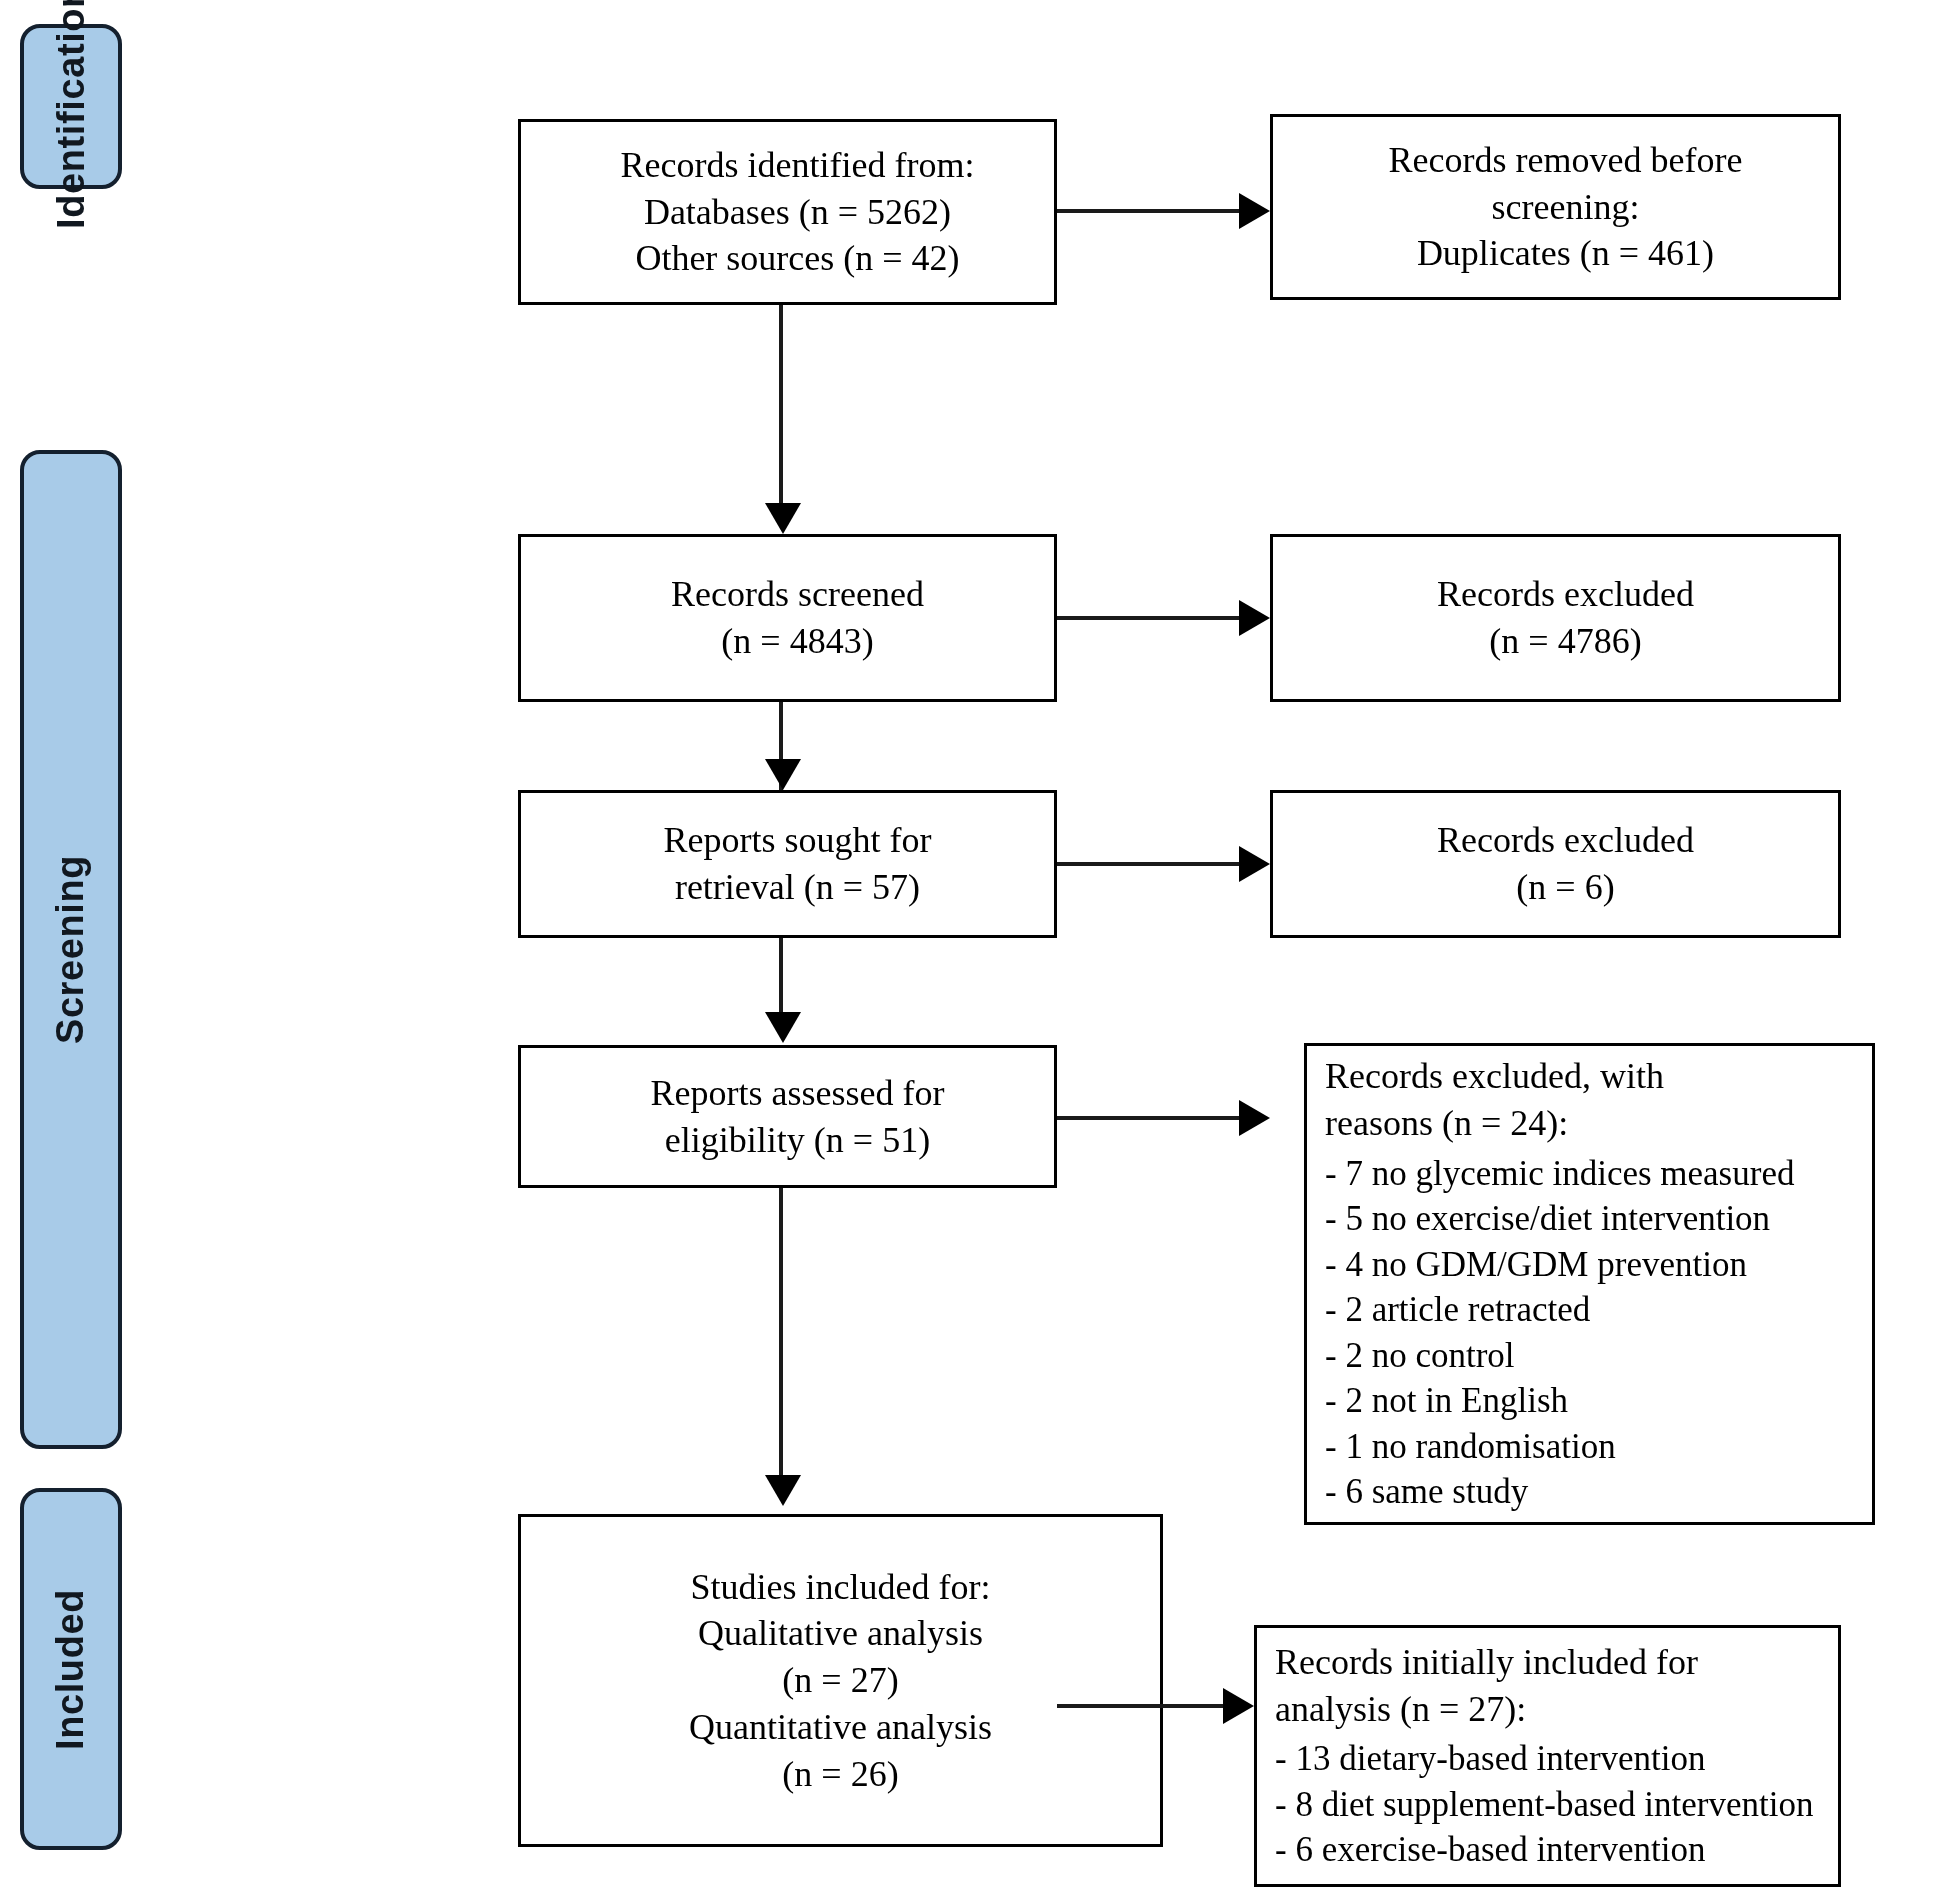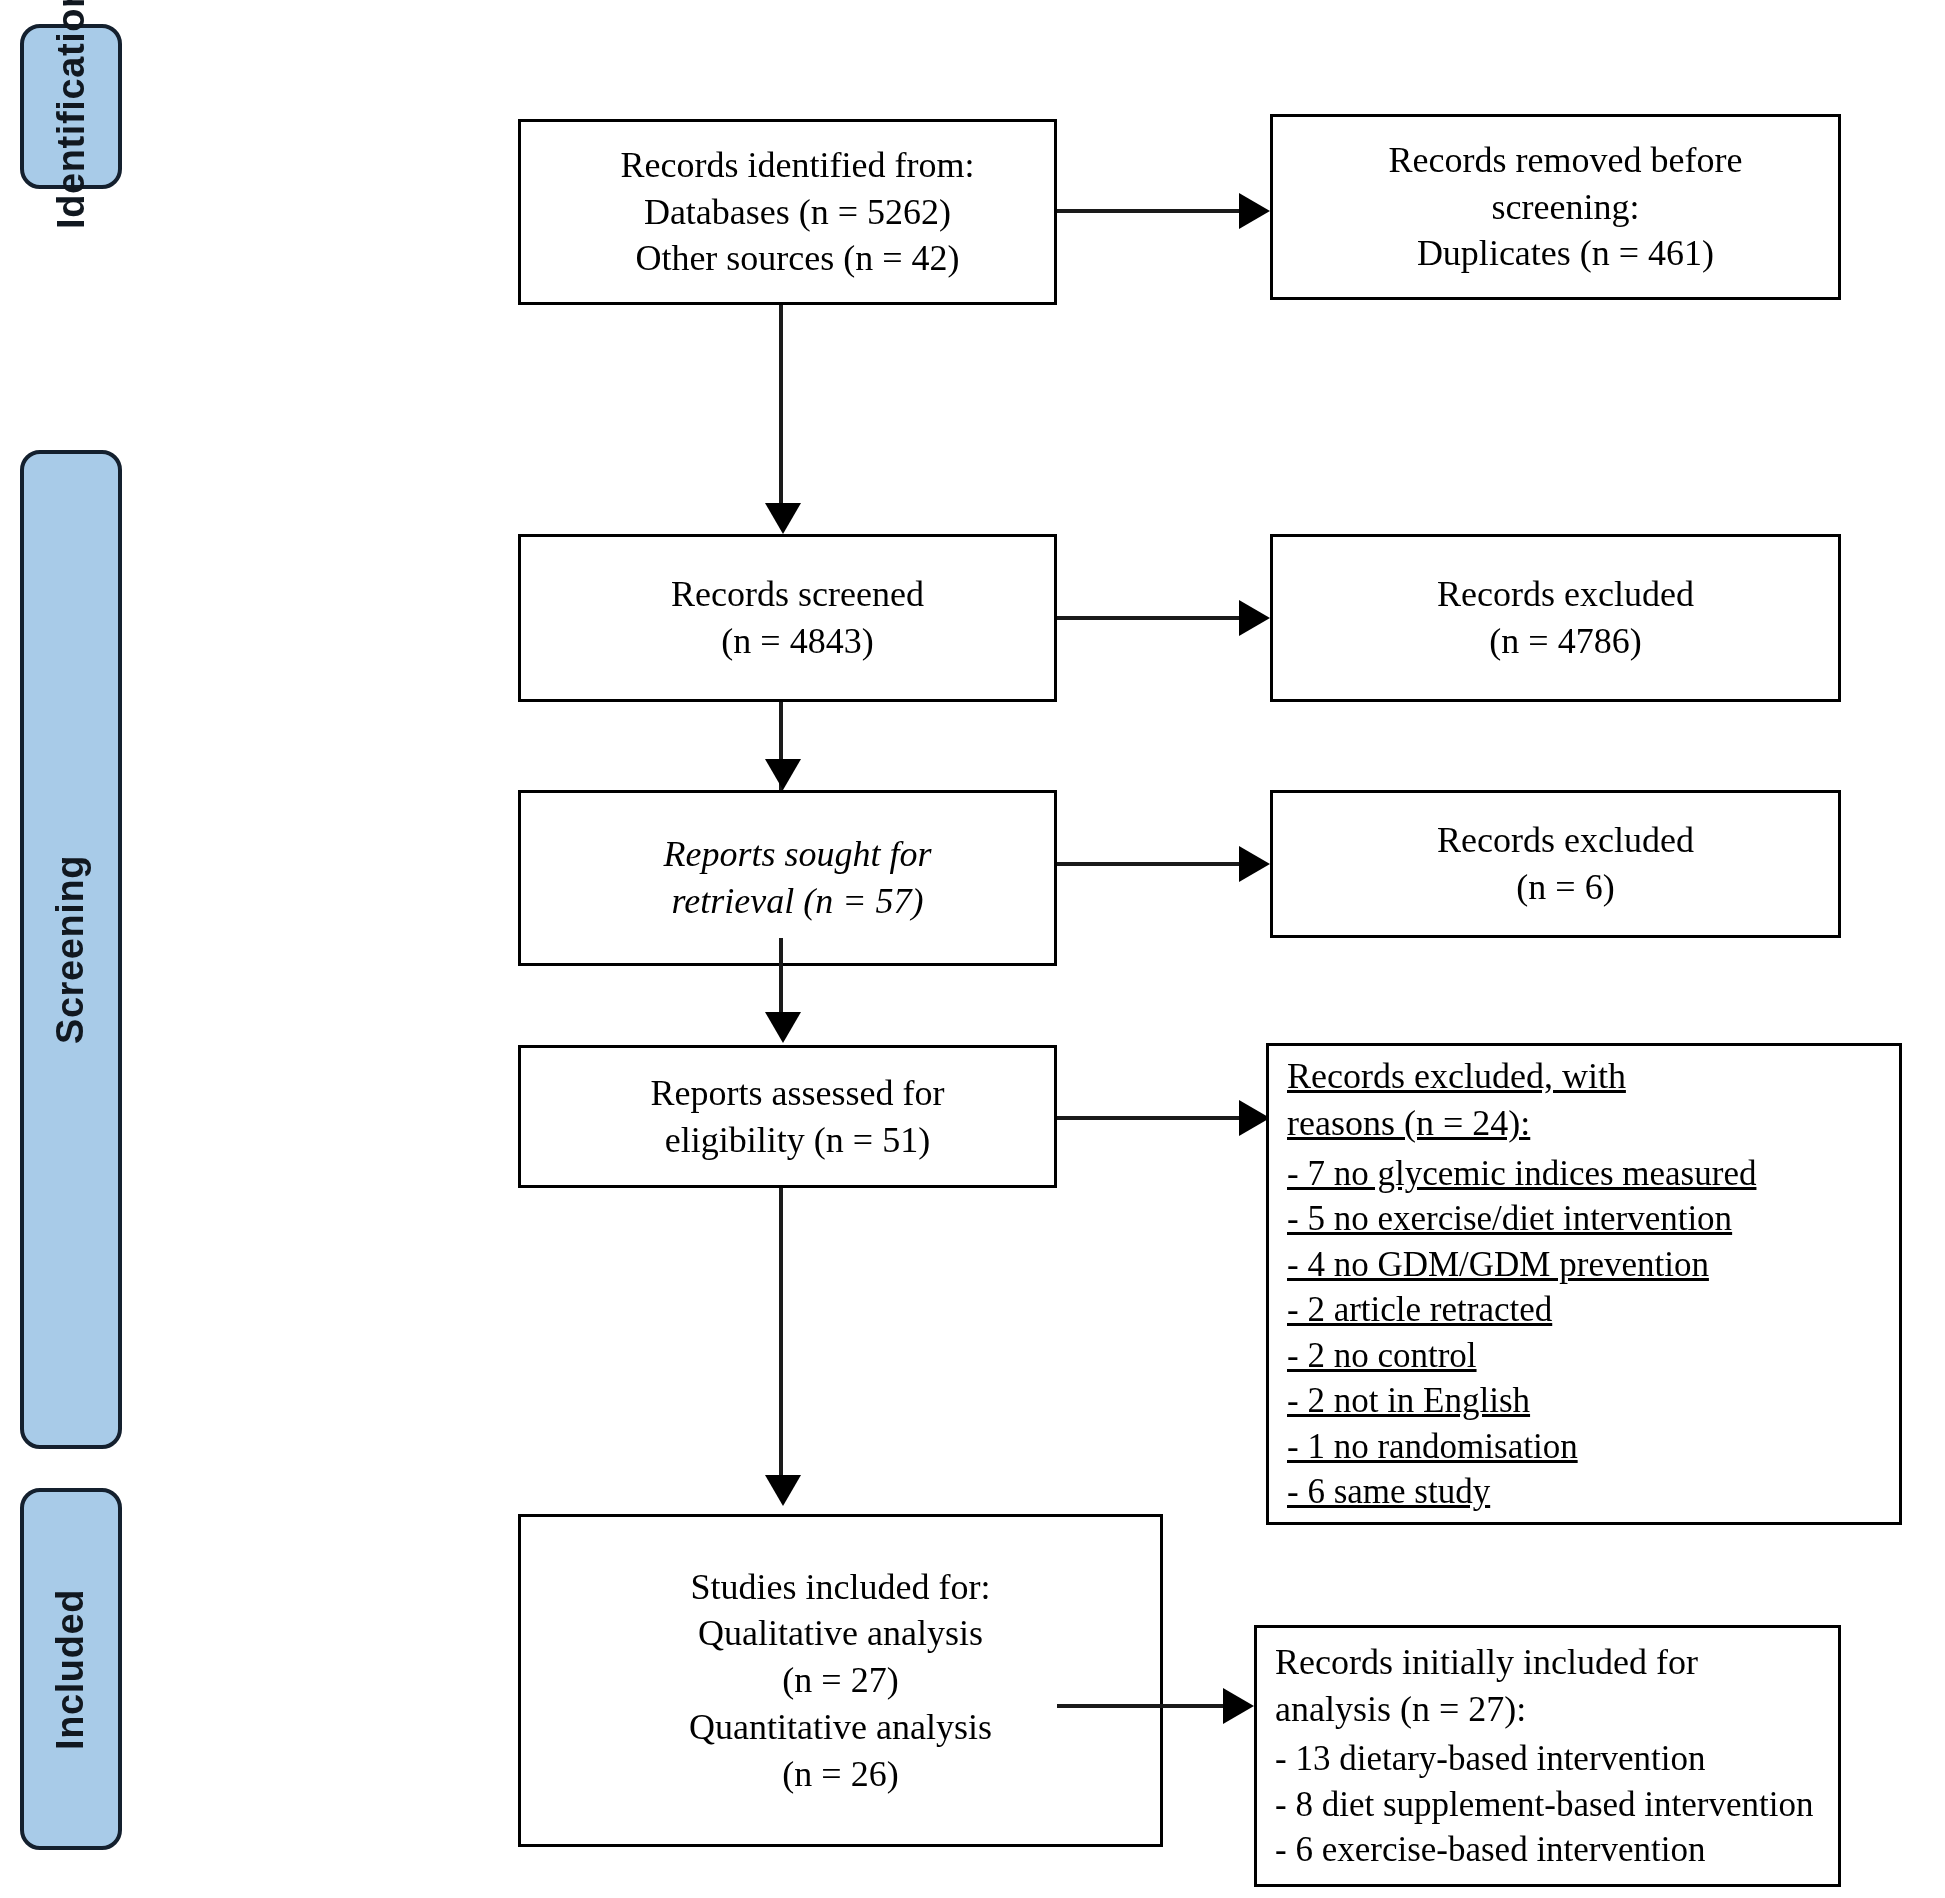--- a/index.html
+++ b/index.html
@@ -146,21 +146,21 @@
   <div class="flow-box center" style="left:1270px; top:534px; width:571px; height:168px;">
     <div class="pad-c">
       <span class="title-line">Records excluded</span>
       <span class="title-line">(n = 4786)</span>
     </div>
   </div>
 
   <div class="v-line" style="left:779px; top:702px; height:89px;"></div>
   <div class="arrow-down" style="left:765px; top:759px;"></div>
 
-  <div class="flow-box center" style="left:518px; top:790px; width:539px; height:176px;font-style:italic;">
+  <div class="flow-box center" style="left:518px; top:790px; width:539px; height:148px;">
     <div class="pad-c">
       <span class="title-line">Reports sought for</span>
       <span class="title-line">retrieval (n = 57)</span>
     </div>
   </div>
 
   <div class="h-line" style="left:1057px; top:862px; width:186px;"></div>
   <div class="arrow-right" style="left:1239px; top:846px;"></div>
 
   <div class="flow-box center" style="left:1270px; top:790px; width:571px; height:148px;">
@@ -176,21 +176,21 @@
   <div class="flow-box center" style="left:518px; top:1045px; width:539px; height:143px;">
     <div class="pad-c">
       <span class="title-line">Reports assessed for</span>
       <span class="title-line">eligibility (n = 51)</span>
     </div>
   </div>
 
   <div class="h-line" style="left:1057px; top:1116px; width:186px;"></div>
   <div class="arrow-right" style="left:1239px; top:1100px;"></div>
 
-  <div class="flow-box left" style="left:1266px; top:1043px; width:636px; height:482px;text-decoration:underline;">
+  <div class="flow-box left" style="left:1304px; top:1043px; width:571px; height:482px;">
     <div class="pad-l">
       <span class="title-line">Records excluded, with</span>
       <span class="title-line">reasons (n = 24):</span>
       <ul>
         <li>- 7 no glycemic indices measured</li>
         <li>- 5 no exercise/diet intervention</li>
         <li>- 4 no GDM/GDM prevention</li>
         <li>- 2 article retracted</li>
         <li>- 2 no control</li>
         <li>- 2 not in English</li>

